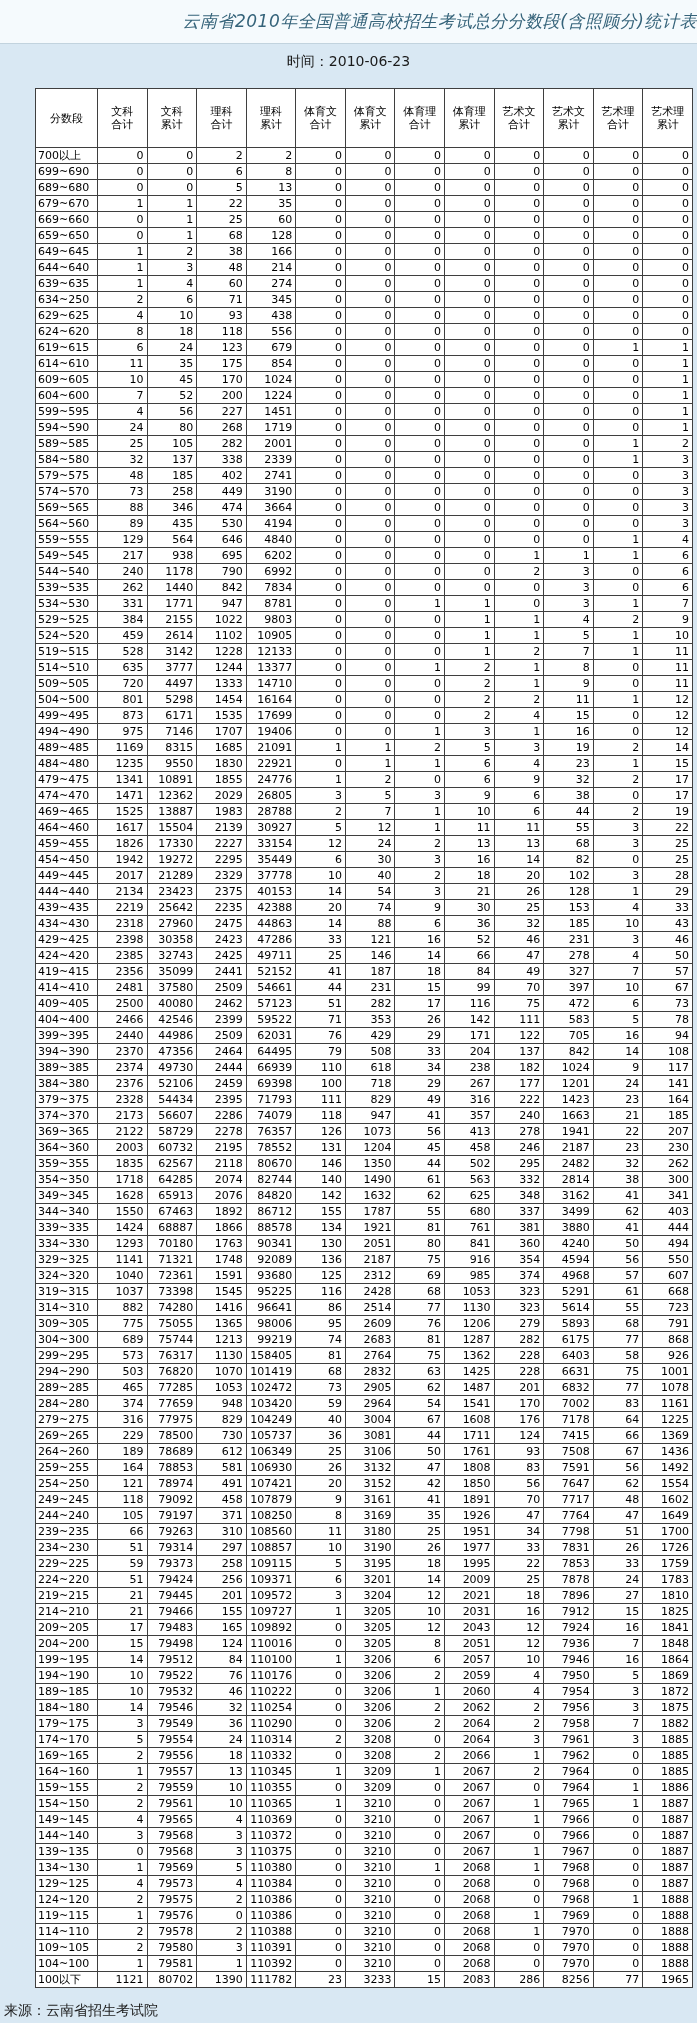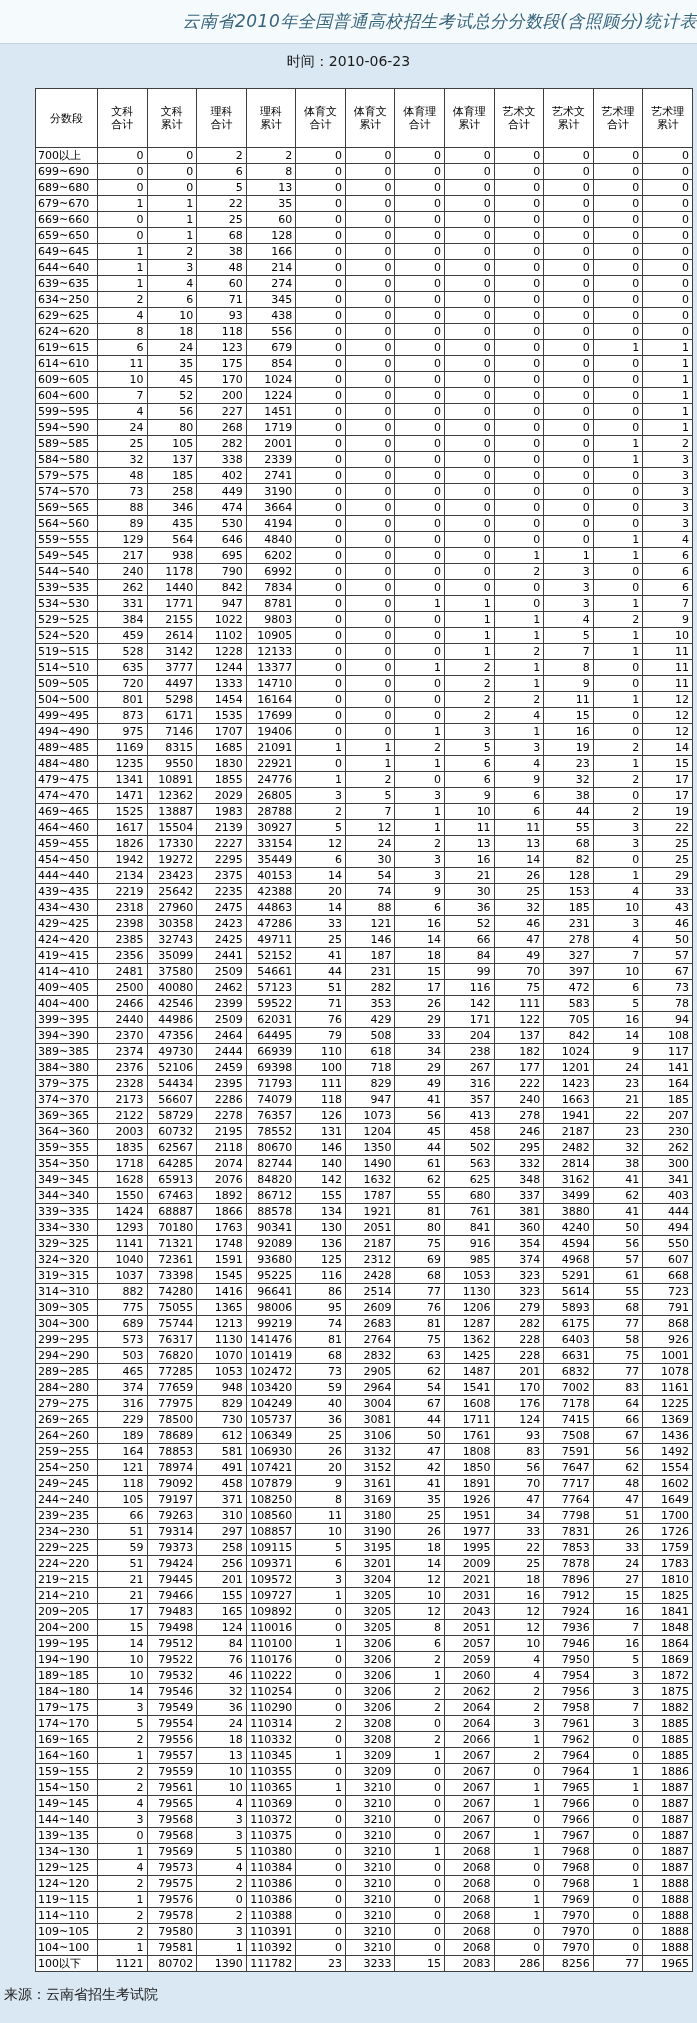--- a/index.html
+++ b/index.html
@@ -791,20 +791,35 @@
           <td class="num">6</td>
           <td class="num">30</td>
           <td class="num">3</td>
           <td class="num">16</td>
           <td class="num">14</td>
           <td class="num">82</td>
           <td class="num">0</td>
           <td class="num">25</td>
         </tr>
         <tr>
+          <td class="seg">449~445</td>
+          <td class="num">2017</td>
+          <td class="num">21289</td>
+          <td class="num">2329</td>
+          <td class="num">37778</td>
+          <td class="num">10</td>
+          <td class="num">40</td>
+          <td class="num">2</td>
+          <td class="num">18</td>
+          <td class="num">20</td>
+          <td class="num">102</td>
+          <td class="num">3</td>
+          <td class="num">28</td>
+        </tr>
+        <tr>
           <td class="seg">444~440</td>
           <td class="num">2134</td>
           <td class="num">23423</td>
           <td class="num">2375</td>
           <td class="num">40153</td>
           <td class="num">14</td>
           <td class="num">54</td>
           <td class="num">3</td>
           <td class="num">21</td>
           <td class="num">26</td>
@@ -1230,21 +1245,21 @@
           <td class="num">282</td>
           <td class="num">6175</td>
           <td class="num">77</td>
           <td class="num">868</td>
         </tr>
         <tr>
           <td class="seg">299~295</td>
           <td class="num">573</td>
           <td class="num">76317</td>
           <td class="num">1130</td>
-          <td class="num">141476</td>
+          <td class="num">158405</td>
           <td class="num">81</td>
           <td class="num">2764</td>
           <td class="num">75</td>
           <td class="num">1362</td>
           <td class="num">228</td>
           <td class="num">6403</td>
           <td class="num">58</td>
           <td class="num">926</td>
         </tr>
         <tr>

